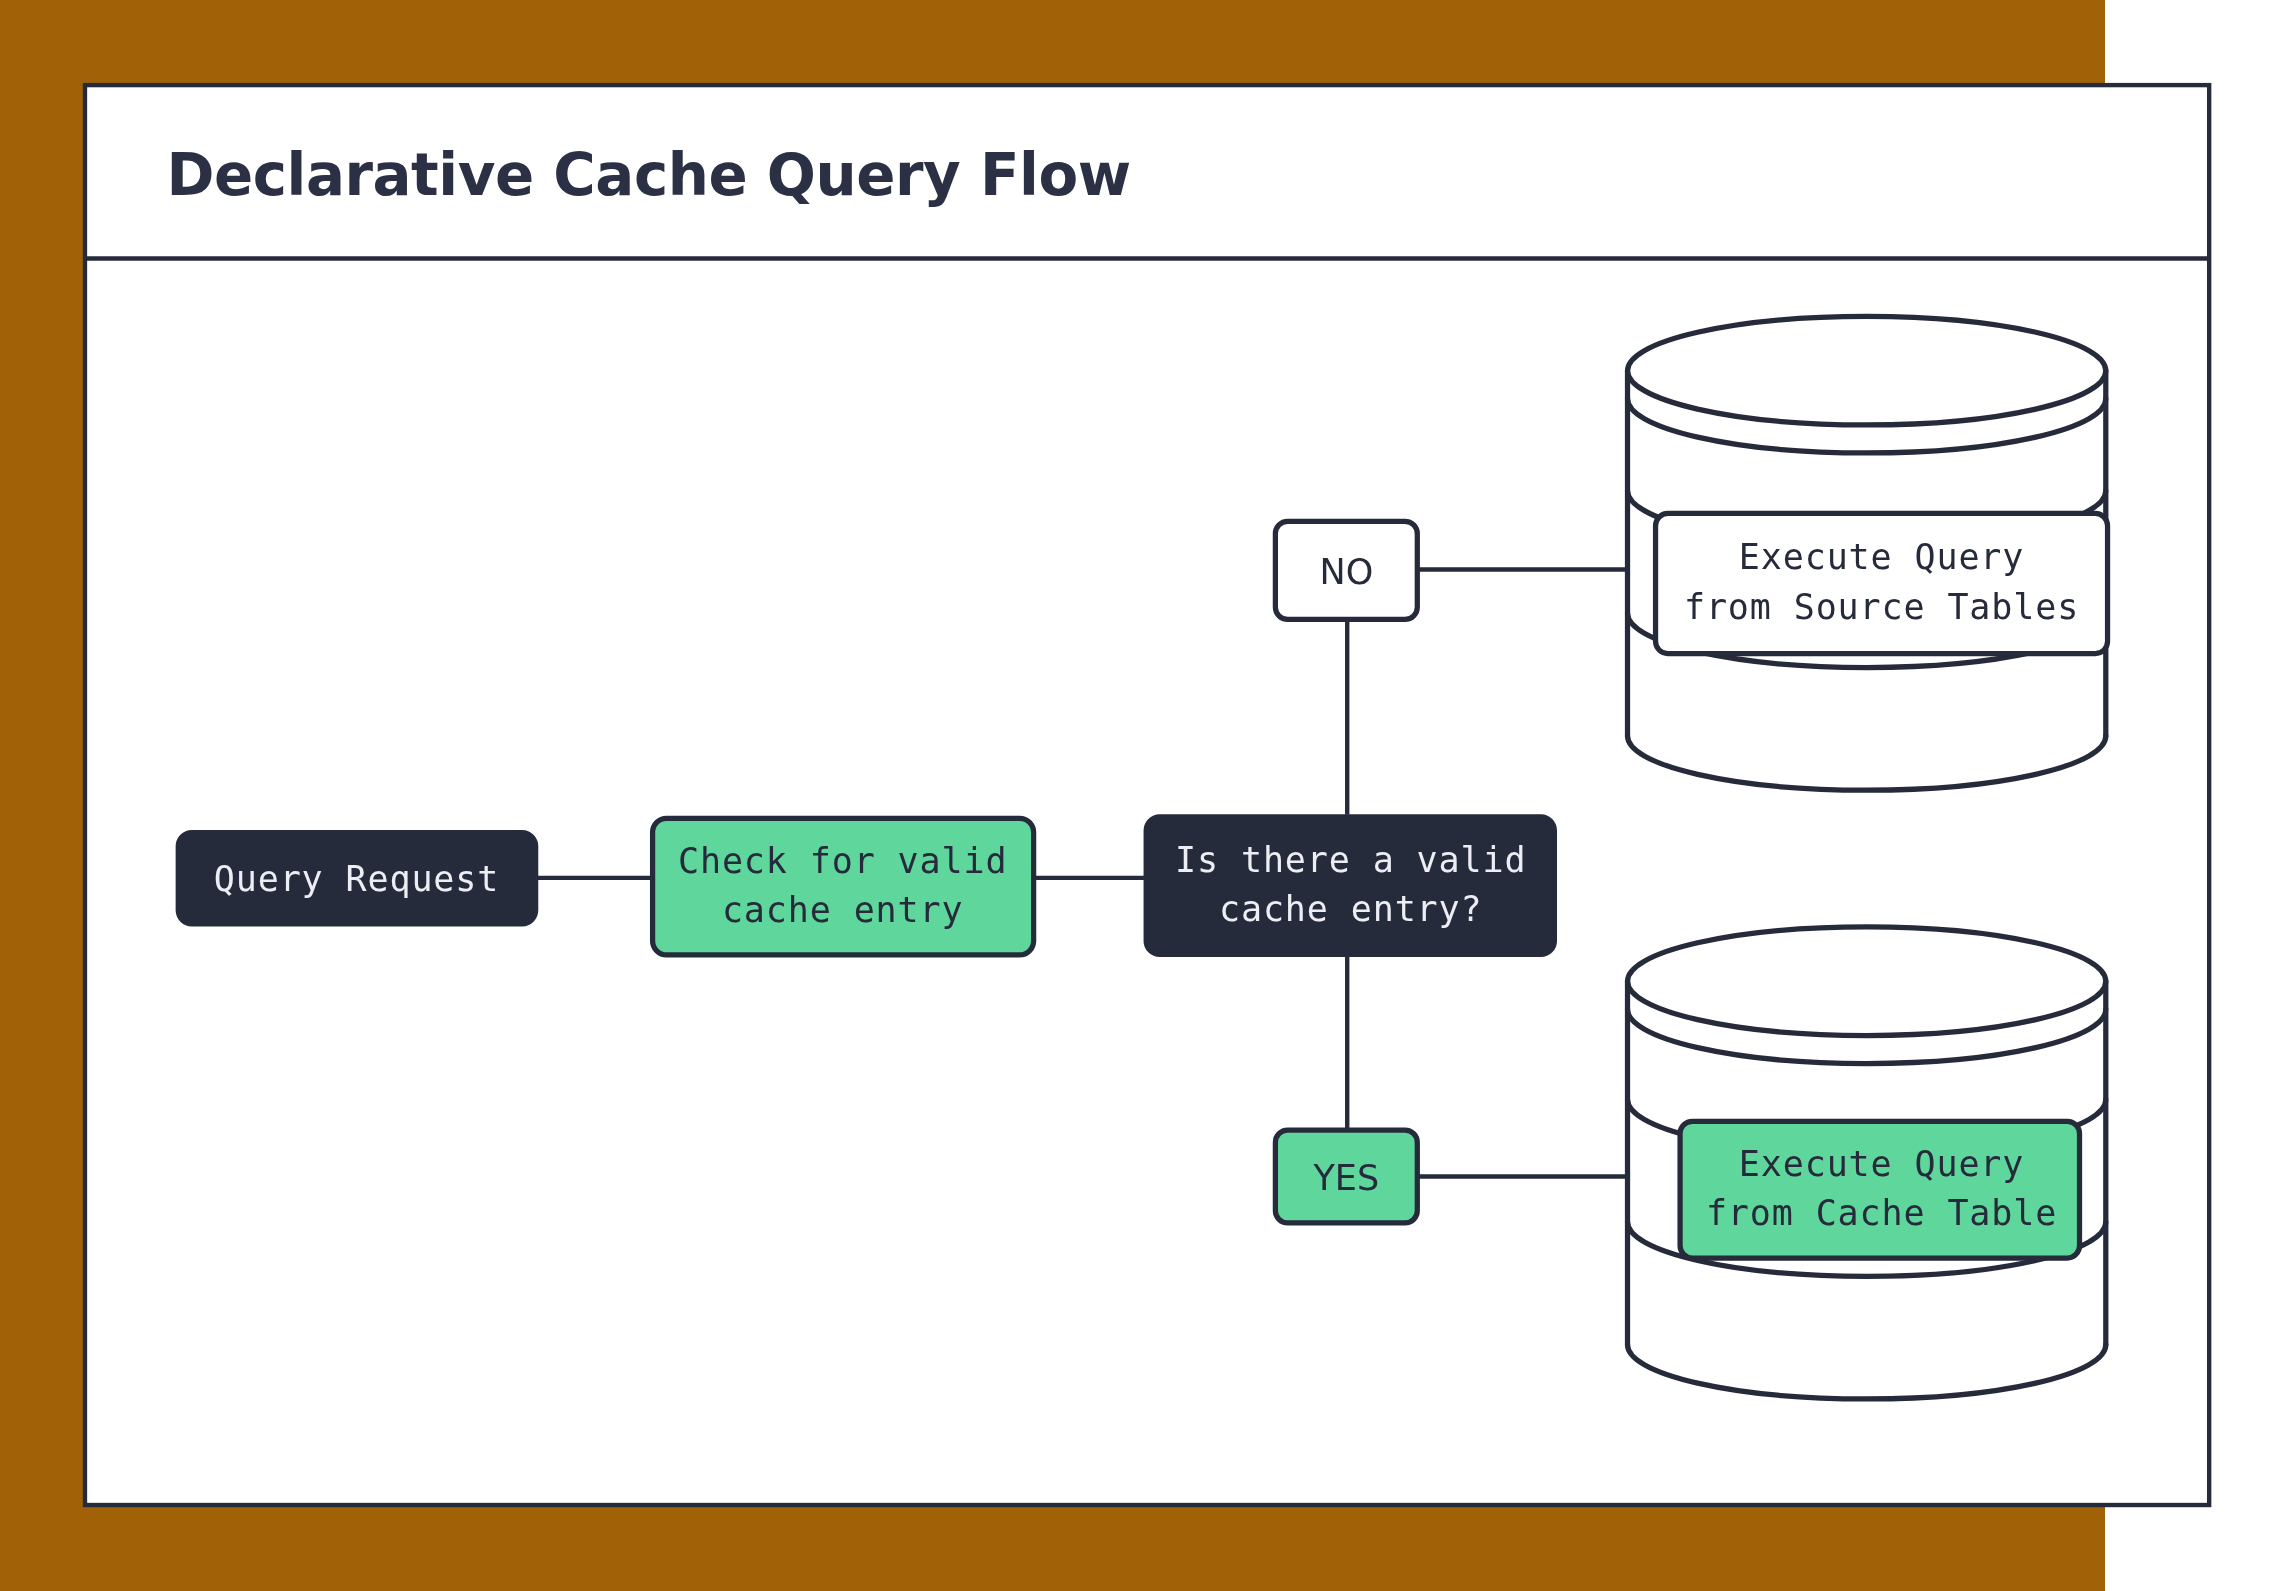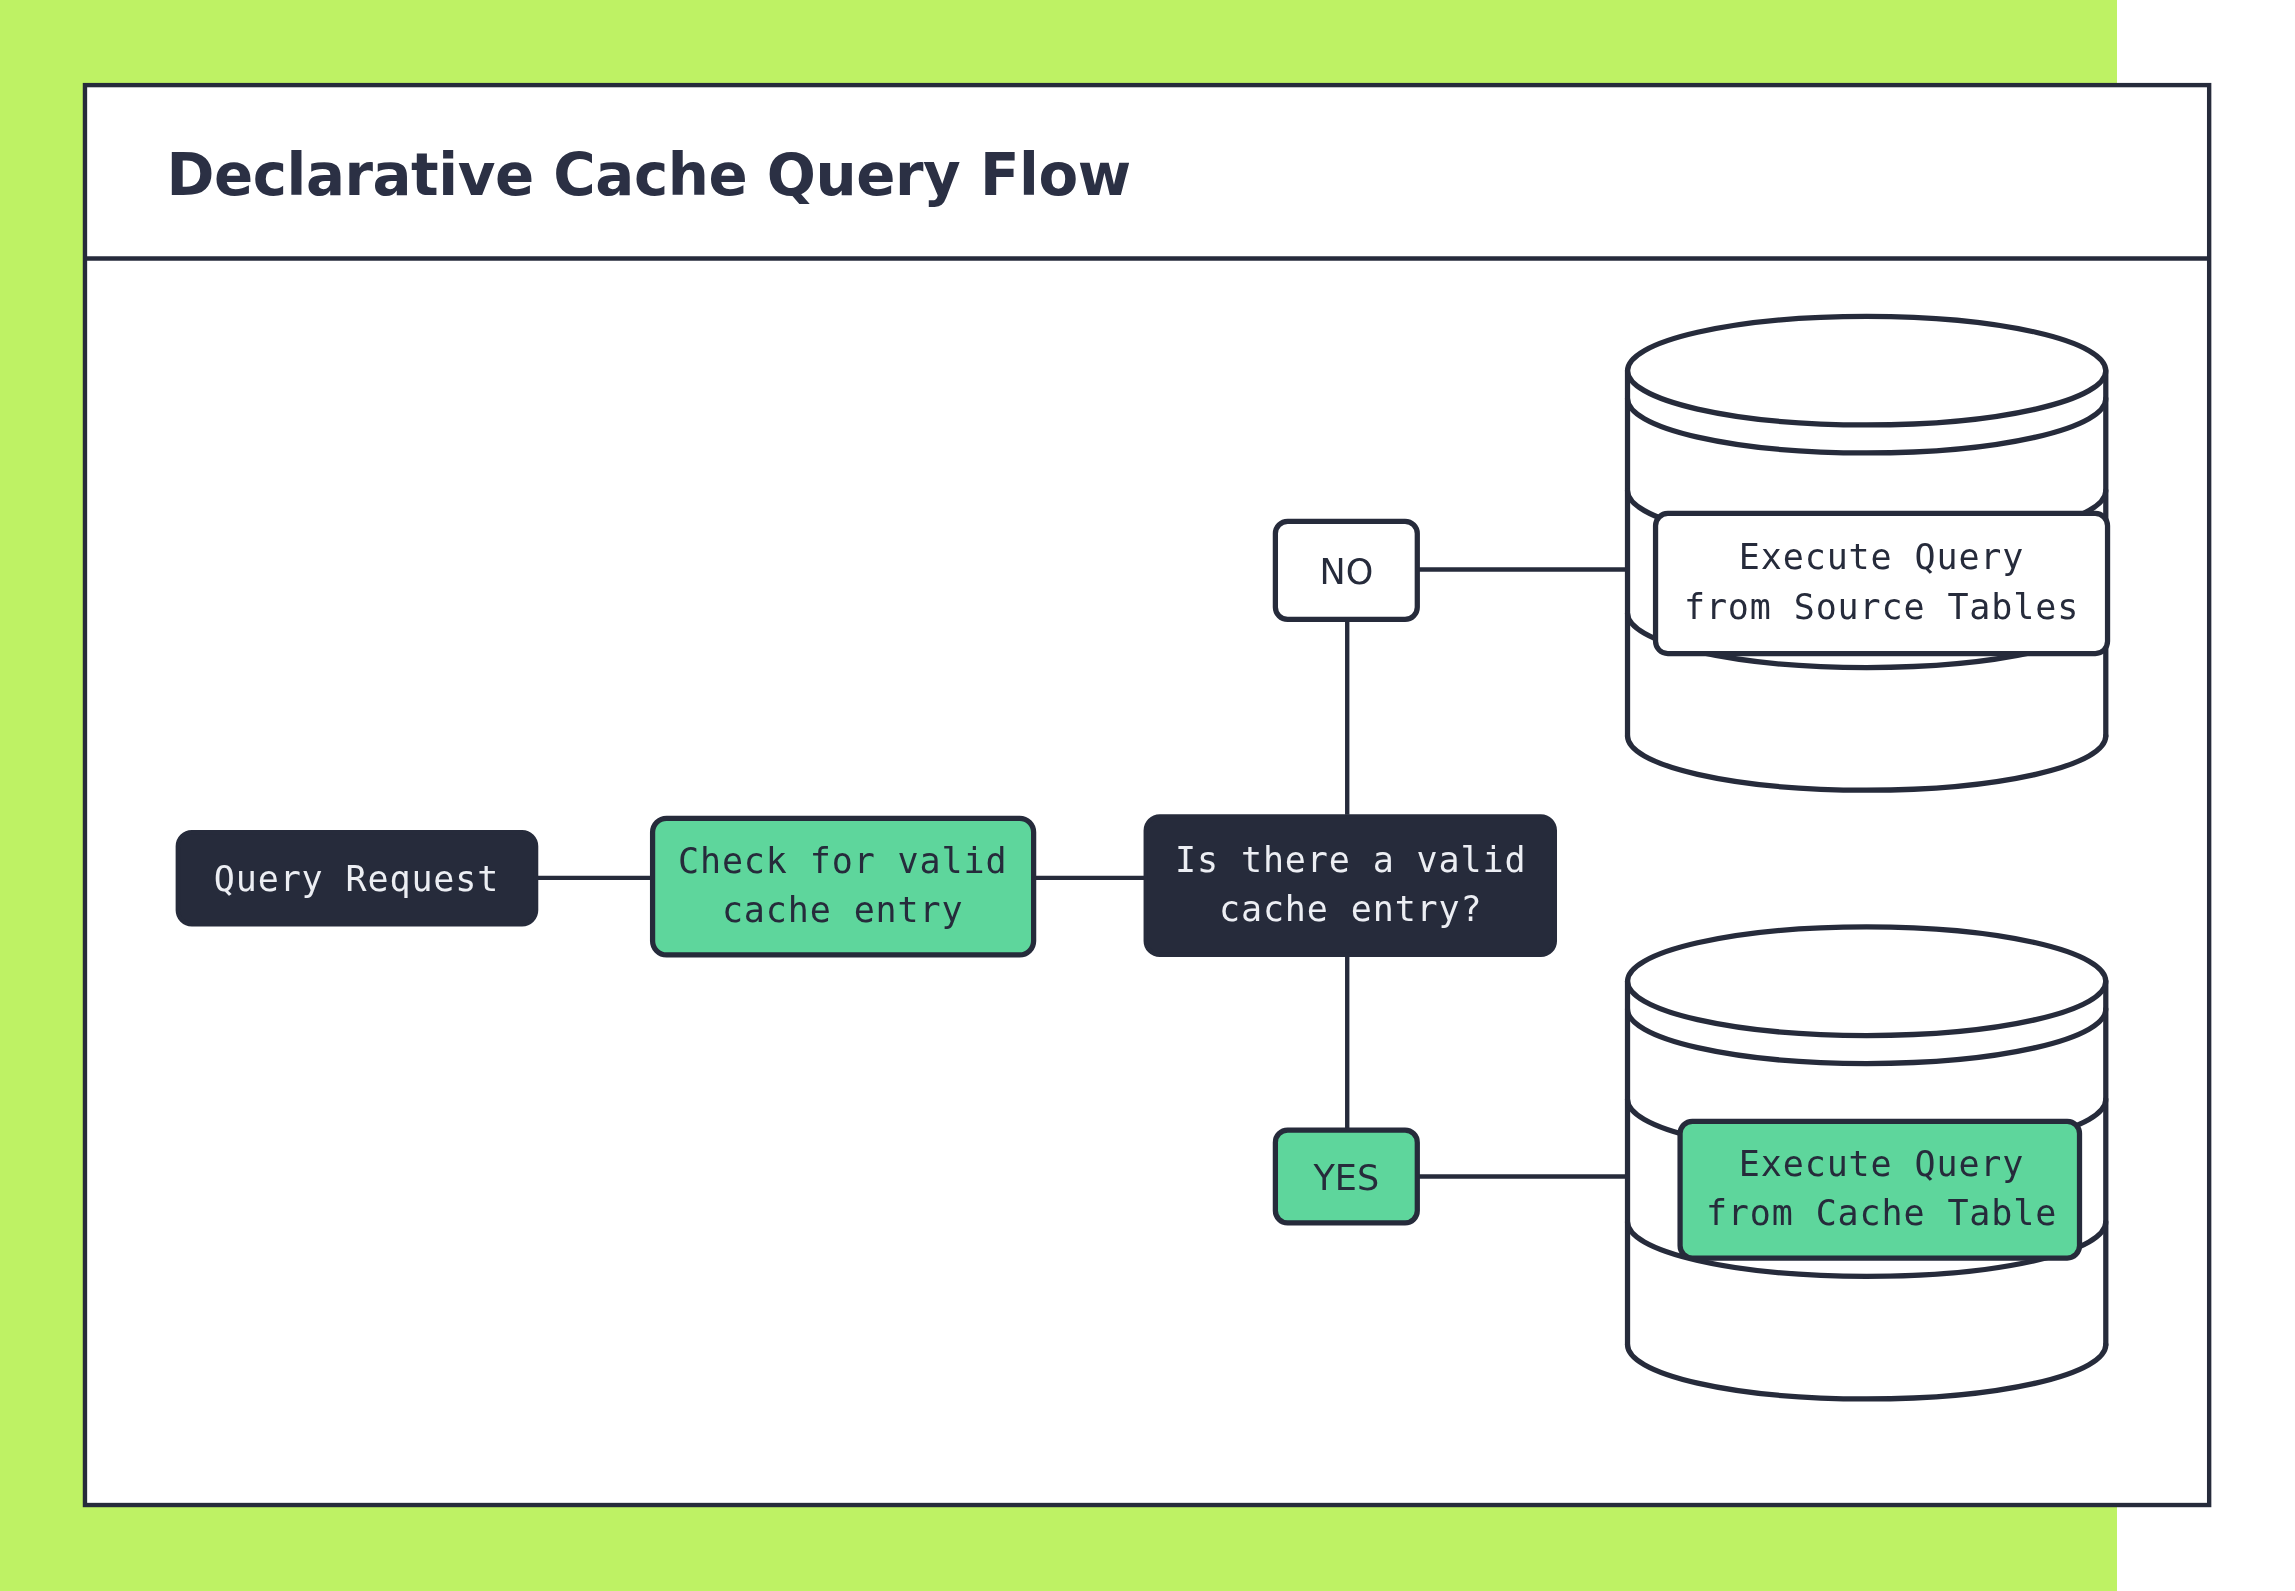--- a/index.html
+++ b/index.html
@@ -10,22 +10,21 @@
   body {
     width: 2295px;
     height: 1591px;
     font-family: "Liberation Sans", sans-serif;
     overflow: hidden;
   }
   #canvas {
     position: relative;
     width: 2105px;
     height: 1591px;
-    background: #bef264;
-    padding-left: 12px;
+    background: #a16207;
   }
   #diagram-svg {
     position: absolute;
     top: 0;
     left: 0;
     width: 2295px;
     height: 1591px;
   }
   .frame-rect {
     fill: #ffffff;

